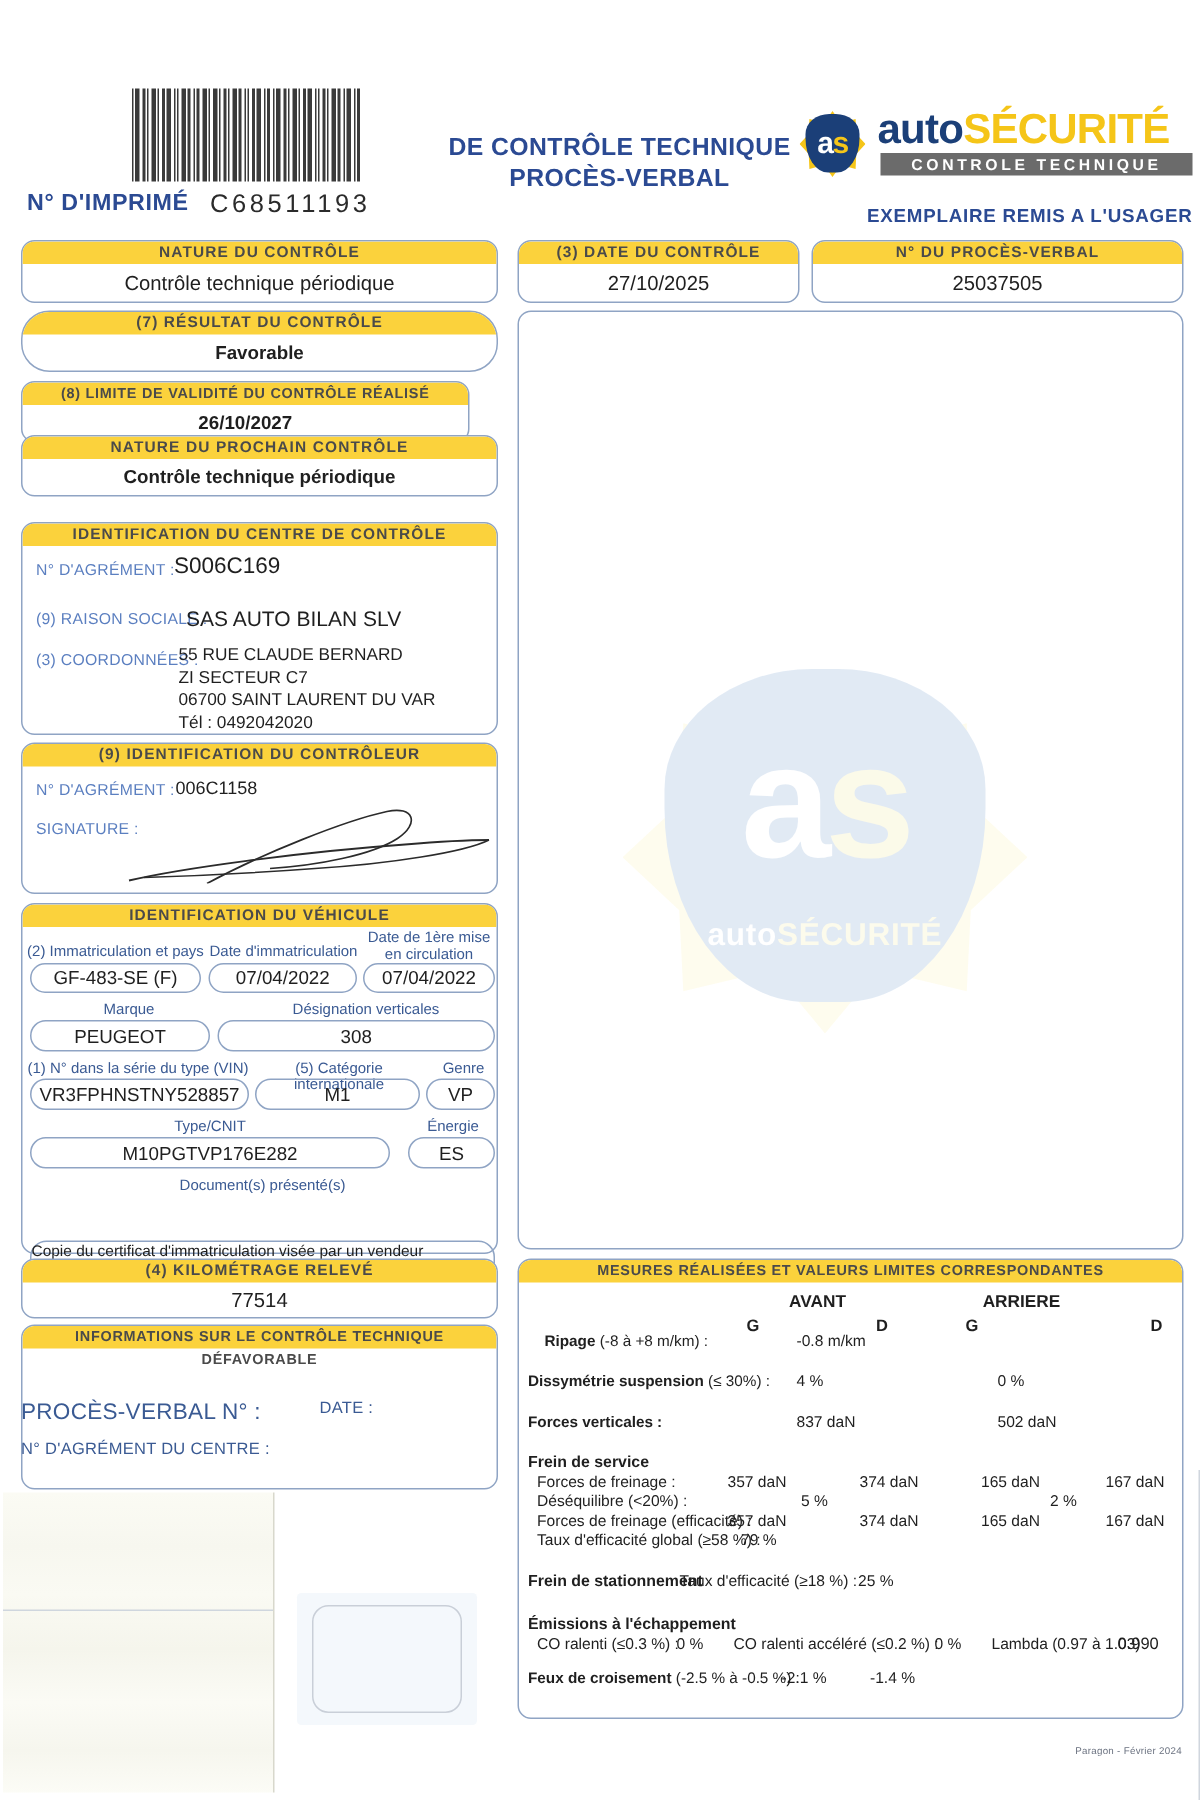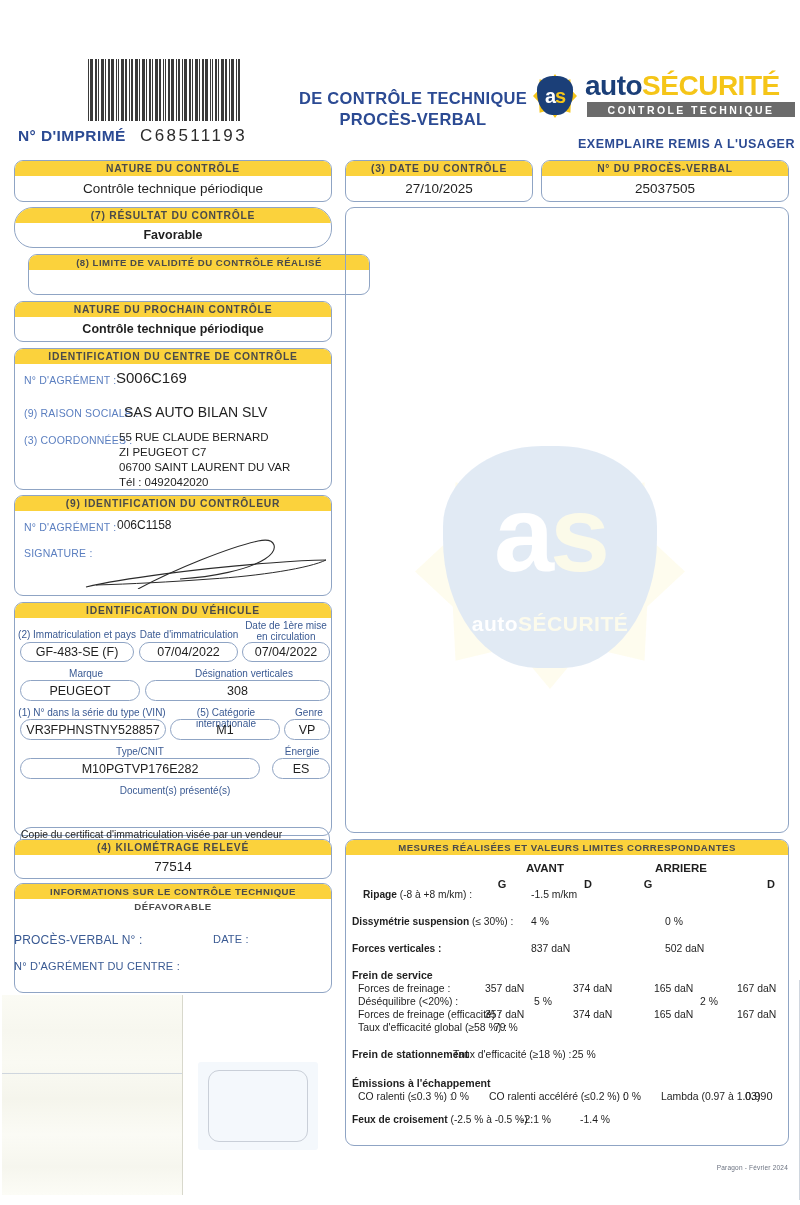--- a/index.html
+++ b/index.html
@@ -266,39 +266,40 @@
   <div class="box" style="left:541px;top:160px;width:248px;height:42px;">
     <div class="hdr">N° DU PROCÈS-VERBAL</div>
     <div class="val" style="margin-top:5px;">25037505</div>
   </div>
 
   <div class="box" style="left:14px;top:207px;width:318px;height:41px;border-radius:19px;">
     <div class="hdr">(7) RÉSULTAT DU CONTRÔLE</div>
     <div class="val val-b" style="margin-top:5px;">Favorable</div>
   </div>
 
-  <div class="box" style="left:28px;top:254px;width:342px;height:41px;">
+  <div class="box" style="left:14px;top:254px;width:299px;height:41px;">
     <div class="hdr hdr-sm">(8) LIMITE DE VALIDITÉ DU CONTRÔLE RÉALISÉ</div>
-  </div>
-
-  <div class="box" style="left:14px;top:301px;width:318px;height:41px;">
+    <div class="val val-b" style="margin-top:5px;">26/10/2027</div>
+  </div>
+
+  <div class="box" style="left:14px;top:290px;width:318px;height:41px;">
     <div class="hdr">NATURE DU PROCHAIN CONTRÔLE</div>
     <div class="val val-b" style="margin-top:5px;">Contrôle technique périodique</div>
   </div>
 
   <div class="box" style="left:14px;top:348px;width:318px;height:142px;">
     <div class="hdr">IDENTIFICATION DU CENTRE DE CONTRÔLE</div>
   </div>
   <div class="lbl-blue" style="left:24px;top:374px;">N° D'AGRÉMENT :</div>
   <div class="txt-dark" style="left:116px;top:369px;font-size:15px;">S006C169</div>
   <div class="lbl-blue" style="left:24px;top:407px;">(9) RAISON SOCIALE :</div>
   <div class="txt-dark" style="left:124px;top:404px;font-size:14px;">SAS AUTO BILAN SLV</div>
   <div class="lbl-blue" style="left:24px;top:434px;">(3) COORDONNÉES :</div>
   <div class="txt-dark" style="left:119px;top:431px;font-size:11.5px;">55 RUE CLAUDE BERNARD</div>
-  <div class="txt-dark" style="left:119px;top:446px;font-size:11.5px;">ZI PEUGEOT C7</div>
+  <div class="txt-dark" style="left:119px;top:446px;font-size:11.5px;">ZI SECTEUR C7</div>
   <div class="txt-dark" style="left:119px;top:461px;font-size:11.5px;">06700 SAINT LAURENT DU VAR</div>
   <div class="txt-dark" style="left:119px;top:476px;font-size:11.5px;">Tél : 0492042020</div>
 
   <div class="box" style="left:14px;top:495px;width:318px;height:101px;">
     <div class="hdr">(9) IDENTIFICATION DU CONTRÔLEUR</div>
   </div>
   <div class="lbl-blue" style="left:24px;top:521px;">N° D'AGRÉMENT :</div>
   <div class="txt-dark" style="left:117px;top:518px;font-size:12px;">006C1158</div>
   <div class="lbl-blue" style="left:24px;top:547px;">SIGNATURE :</div>
   <svg style="position:absolute;left:80px;top:527px;width:248px;height:62px;" viewBox="0 0 248 62">
@@ -342,21 +343,21 @@
   <div class="pill" style="left:20px;top:827px;width:310px;height:26px;font-size:10.3px;">Copie du certificat d'immatriculation visée par un vendeur professionnel</div>
 
   <div class="box" style="left:14px;top:839px;width:318px;height:40px;">
     <div class="hdr">(4) KILOMÉTRAGE RELEVÉ</div>
     <div class="val" style="margin-top:4px;">77514</div>
   </div>
 
   <div class="box transparent" style="left:14px;top:883px;width:318px;height:110px;">
     <div class="hdr hdr-sm">INFORMATIONS SUR LE CONTRÔLE TECHNIQUE DÉFAVORABLE</div>
   </div>
-  <div class="lbl-blue" style="left:14px;top:933px;font-size:12px;color:#3a5a93;">PROCÈS-VERBAL N° :</div>
+  <div class="lbl-blue" style="left:14px;top:933px;font-size:15px;color:#3a5a93;">PROCÈS-VERBAL N° :</div>
   <div class="lbl-blue" style="left:213px;top:933px;font-size:11px;color:#3a5a93;">DATE :</div>
   <div class="lbl-blue" style="left:14px;top:960px;font-size:11px;color:#3a5a93;">N° D'AGRÉMENT DU CENTRE :</div>
 
   <div class="box transparent" style="left:345px;top:207px;width:444px;height:626px;">
     <div style="padding:6px 8px;font-size:11px;color:#1f1f1f;"></div>
   </div>
 
   <div class="box transparent" style="left:345px;top:839px;width:444px;height:307px;">
     <div class="hdr hdr-sm">MESURES RÉALISÉES ET VALEURS LIMITES CORRESPONDANTES</div>
   </div>
@@ -366,21 +367,21 @@
 
   <div class="m-sub" style="left:491px;top:878px;width:22px;">G</div>
   <div class="m-sub" style="left:577px;top:878px;width:22px;">D</div>
   <div class="m-sub" style="left:637px;top:878px;width:22px;">G</div>
   <div class="m-sub" style="left:760px;top:878px;width:22px;">D</div>
 
   <div class="m-row" style="left:352px;top:889px;padding-left:11px;">
     <span class="m-lbl">Ripage</span>
     <span class="m-lim">(-8 à +8 m/km) :</span>
   </div>
-  <div class="m-val" style="left:531px;top:889px;">-1.5 m/km</div>
+  <div class="m-val" style="left:531px;top:889px;">-0.8 m/km</div>
 
   <div class="m-row" style="left:352px;top:916px;">
     <span class="m-lbl">Dissymétrie suspension</span>
     <span class="m-lim">(≤ 30%) :</span>
   </div>
   <div class="m-val" style="left:531px;top:916px;">4 %</div>
   <div class="m-val" style="left:665px;top:916px;">0 %</div>
 
   <div class="m-row m-lbl" style="left:352px;top:943px;">Forces verticales :</div>
   <div class="m-val" style="left:531px;top:943px;">837 daN</div>

